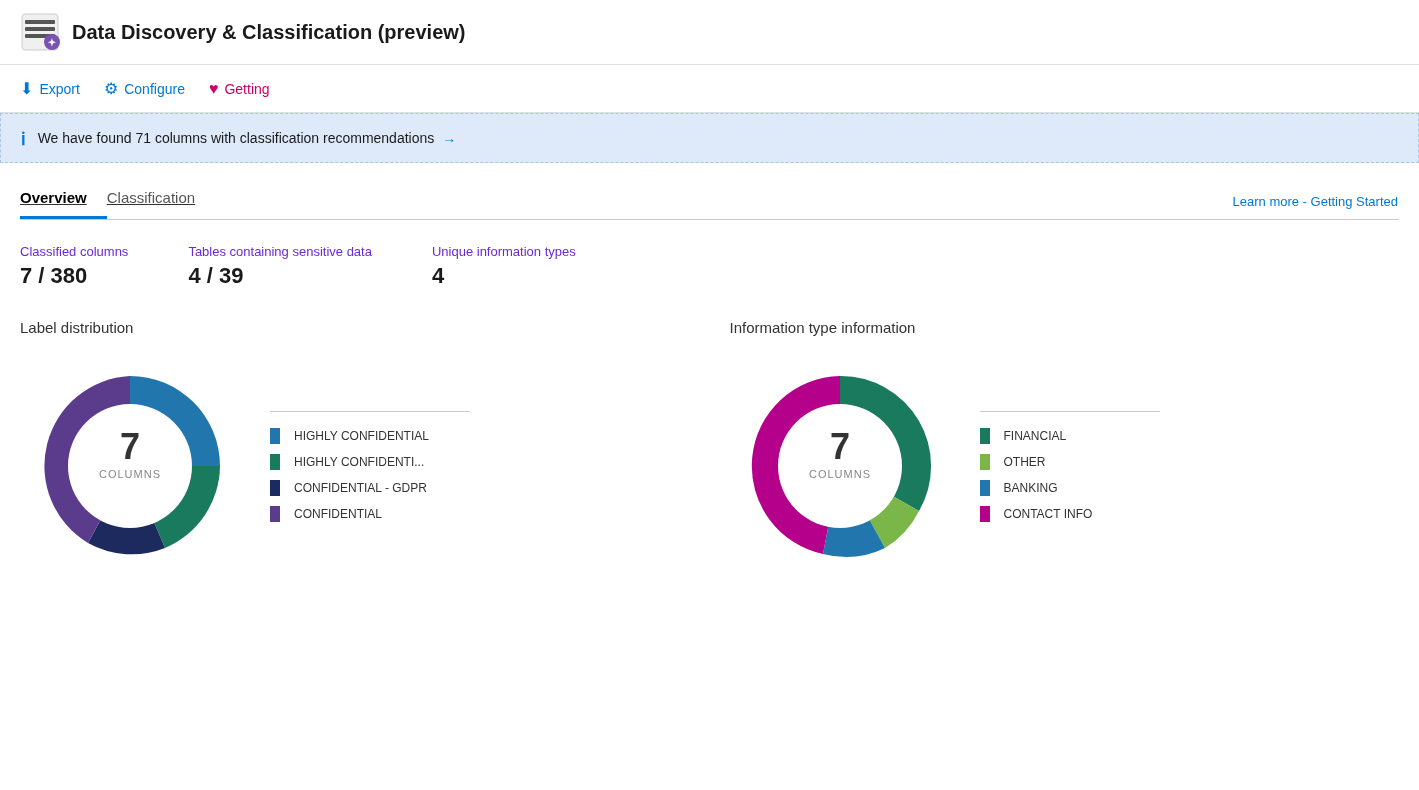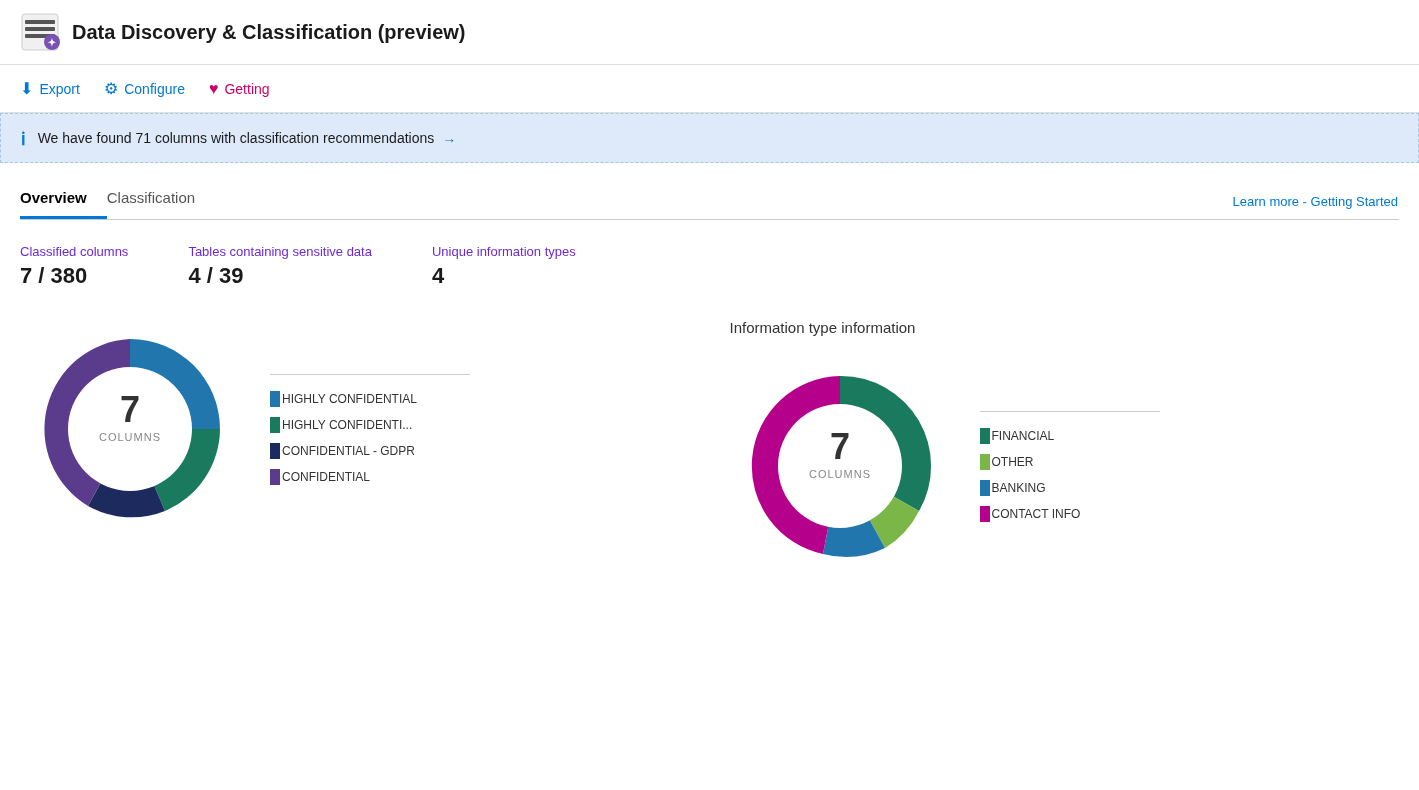--- a/index.html
+++ b/index.html
@@ -12,40 +12,40 @@
     .toolbar { display: flex; align-items: center; padding: 10px 20px; border-bottom: 1px solid #e0e0e0; gap: 24px; }
     .toolbar-btn { display: flex; align-items: center; gap: 6px; background: none; border: none; cursor: pointer; color: #0078d4; font-size: 14px; padding: 4px 0; }
     .toolbar-icon { font-size: 16px; }
 
     .info-banner { background: #deeaf9; border: 1px dashed #a8c5e8; padding: 12px 20px; display: flex; align-items: center; gap: 12px; color: #1a1a1a; font-size: 14px; }
     .info-icon { color: #0078d4; font-size: 18px; font-weight: bold; }
     .info-link { color: #0078d4; cursor: pointer; margin-left: 4px; }
 
     .main-content { padding: 0 20px; }
 
-    .tabs-bar { display: flex; align-items: flex-end; border-bottom: 1px solid #ccc; margin-top: 16px; position: relative; }
+    .tabs-bar { display: flex; align-items: flex-end; border-bottom: 1px solid #ccc; margin-top: 16px; position: relative; text-decoration: underline; }
     .tab { padding: 10px 20px 10px 0; font-size: 15px; cursor: pointer; border-bottom: 3px solid transparent; color: #555; }
     .tab.active { font-weight: 700; color: #000; border-bottom: 3px solid #0078d4; }
     .tab:first-child { padding-left: 0; }
     .learn-more { position: absolute; right: 1px; bottom: 10px; color: #0078d4; font-size: 13px; cursor: pointer; }
 
     .stats-row { display: flex; gap: 60px; margin-top: 24px; }
     .stat-block { }
     .stat-label { font-size: 13px; color: #6d28d9; margin-bottom: 4px; }
     .stat-value { font-size: 22px; font-weight: 700; color: #1a1a1a; }
 
     .charts-section { display: flex; gap: 40px; margin-top: 30px; }
     .chart-container { flex: 1; }
     .chart-title { font-size: 15px; color: #333; margin-bottom: 20px; }
 
     .donut-legend-wrap { display: flex; align-items: center; gap: 30px; }
     .donut-wrap { position: relative; width: 220px; height: 220px; flex-shrink: 0; }
 
     .legend { display: flex; flex-direction: column; gap: 10px; }
-    .legend-item { display: flex; align-items: center; gap: 2px; font-size: 12px; color: #333; }
+    .legend-item { display: flex; align-items: center; gap: 14px; font-size: 12px; color: #333; }
     .legend-color { width: 10px; height: 16px; flex-shrink: 0; }
   </style>
 </head>
 <body>
 
 <div class="header">
   <svg class="header-icon" viewBox="0 0 40 40" xmlns="http://www.w3.org/2000/svg">
     <rect x="2" y="2" width="36" height="36" rx="3" fill="#f0f0f0" stroke="#ccc"></rect>
     <rect x="5" y="8" width="30" height="4" rx="1" fill="#555"></rect>
     <rect x="5" y="15" width="30" height="4" rx="1" fill="#555"></rect>
@@ -102,20 +102,21 @@
     </div>
     <div class="stat-block">
       <div class="stat-label">Unique information types</div>
       <div class="stat-value">4</div>
     </div>
   </div>
 
   <div class="charts-section">
 
     <div class="chart-container">
+      <div class="chart-title">Label distribution</div>
       <div class="donut-legend-wrap">
         <div class="donut-wrap">
           <svg width="220" height="220" viewBox="0 0 220 220">
 
             <path d="M110,110 L110,20 A90,90 0 0,1 200,110 Z" fill="#2176ae" opacity="1"></path>
 
             <path d="M110,110 L200,110 A90,90 0 0,1 145,192 Z" fill="#1a7a5e" opacity="1"></path>
 
             <path d="M110,110 L145,192 A90,90 0 0,1 68,187 Z" fill="#1c2a5e" opacity="1"></path>
 

